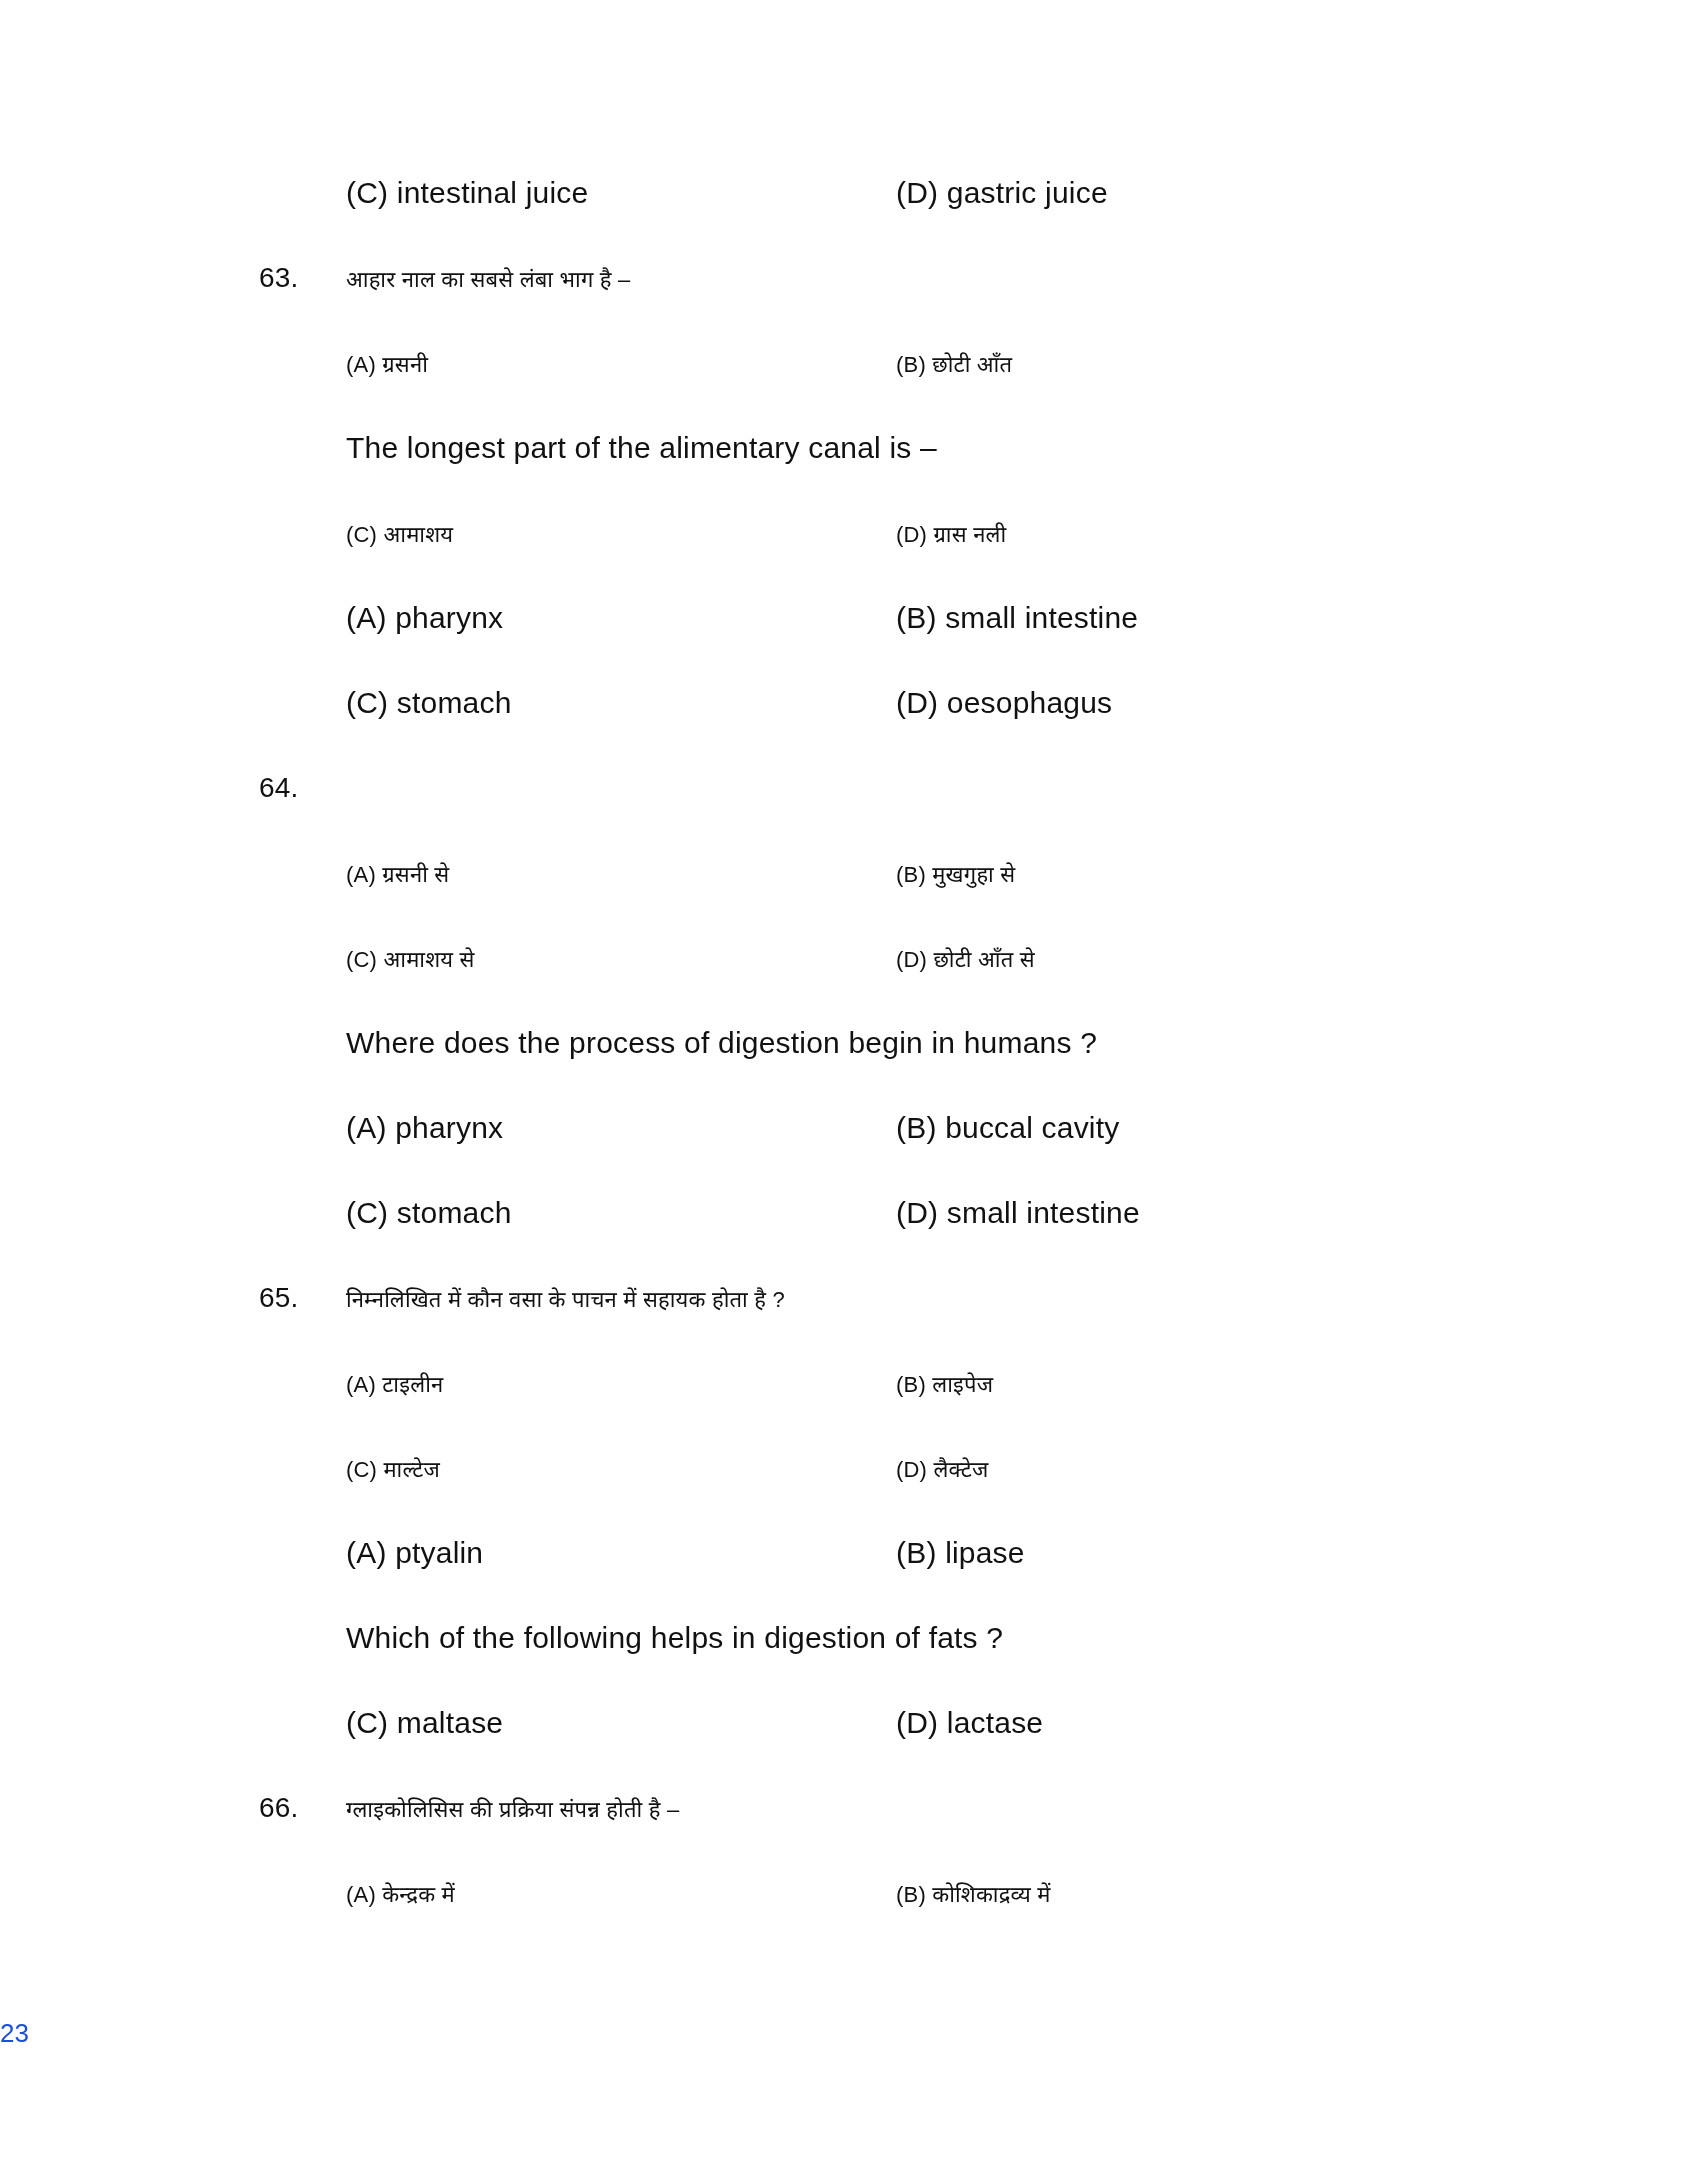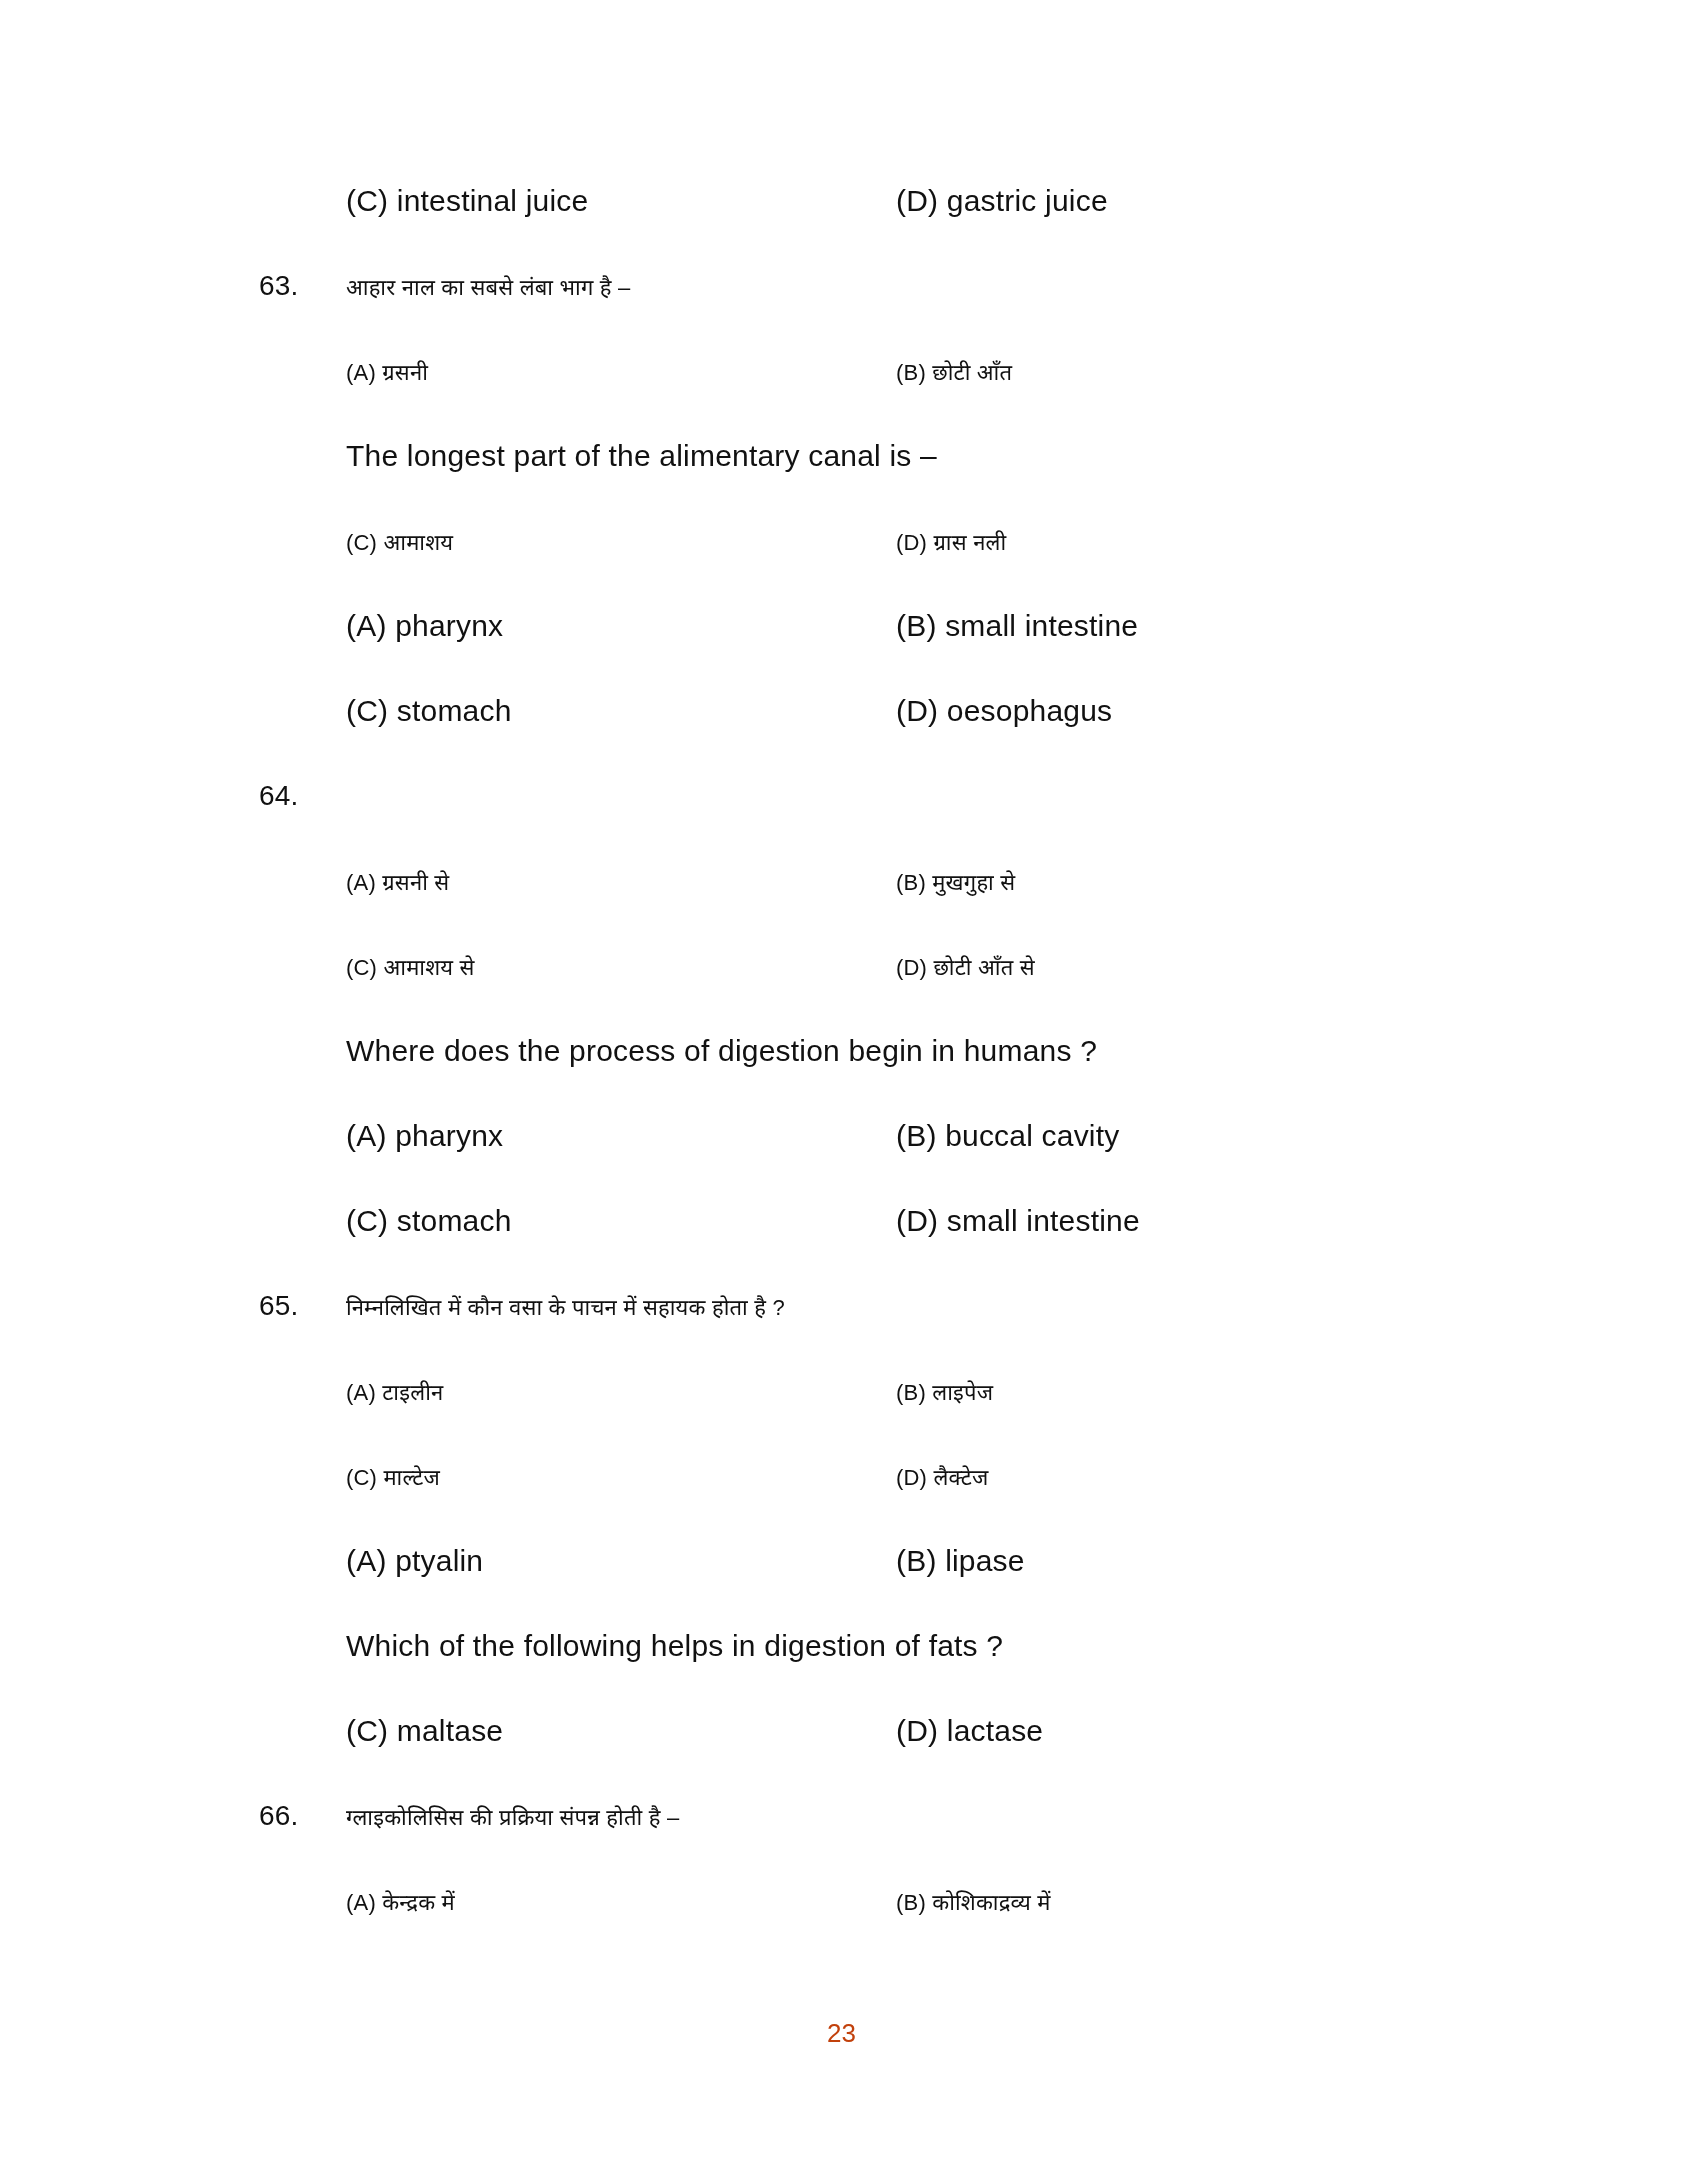--- a/index.html
+++ b/index.html
@@ -11,21 +11,21 @@
     position: relative;
     width: 1683px;
     height: 2178px;
     background: #ffffff;
     font-family: "Liberation Sans", "DejaVu Sans", sans-serif;
     color: #111111;
     overflow: hidden;
   }
   .rows {
     position: absolute;
-    top: 158px;
+    top: 150px;
     left: 0;
     width: 1558px;
     text-align: right;
   }
   .row {
     position: relative;
     height: 85px;
   }
   .cell {
     position: absolute;
@@ -37,23 +37,22 @@
   }
   .c-num  { left: 259px; font-size: 28px; }
   .c-main { left: 346px; }
   .c-b    { left: 896px; }
   .hindi  { font-size: 22px; }
   .footer {
     position: absolute;
     top: 2018px;
     left: 0;
     width: 1683px;
-    text-align: center;
     font-size: 26px;
-    color: #c2410c;
+    color: #1d4ed8;
   }
 </style>
 </head>
 <body>
 
 <div class="page">
   <div class="rows">
 
     <div class="row">
       <span class="cell c-main">(C) intestinal juice</span>

